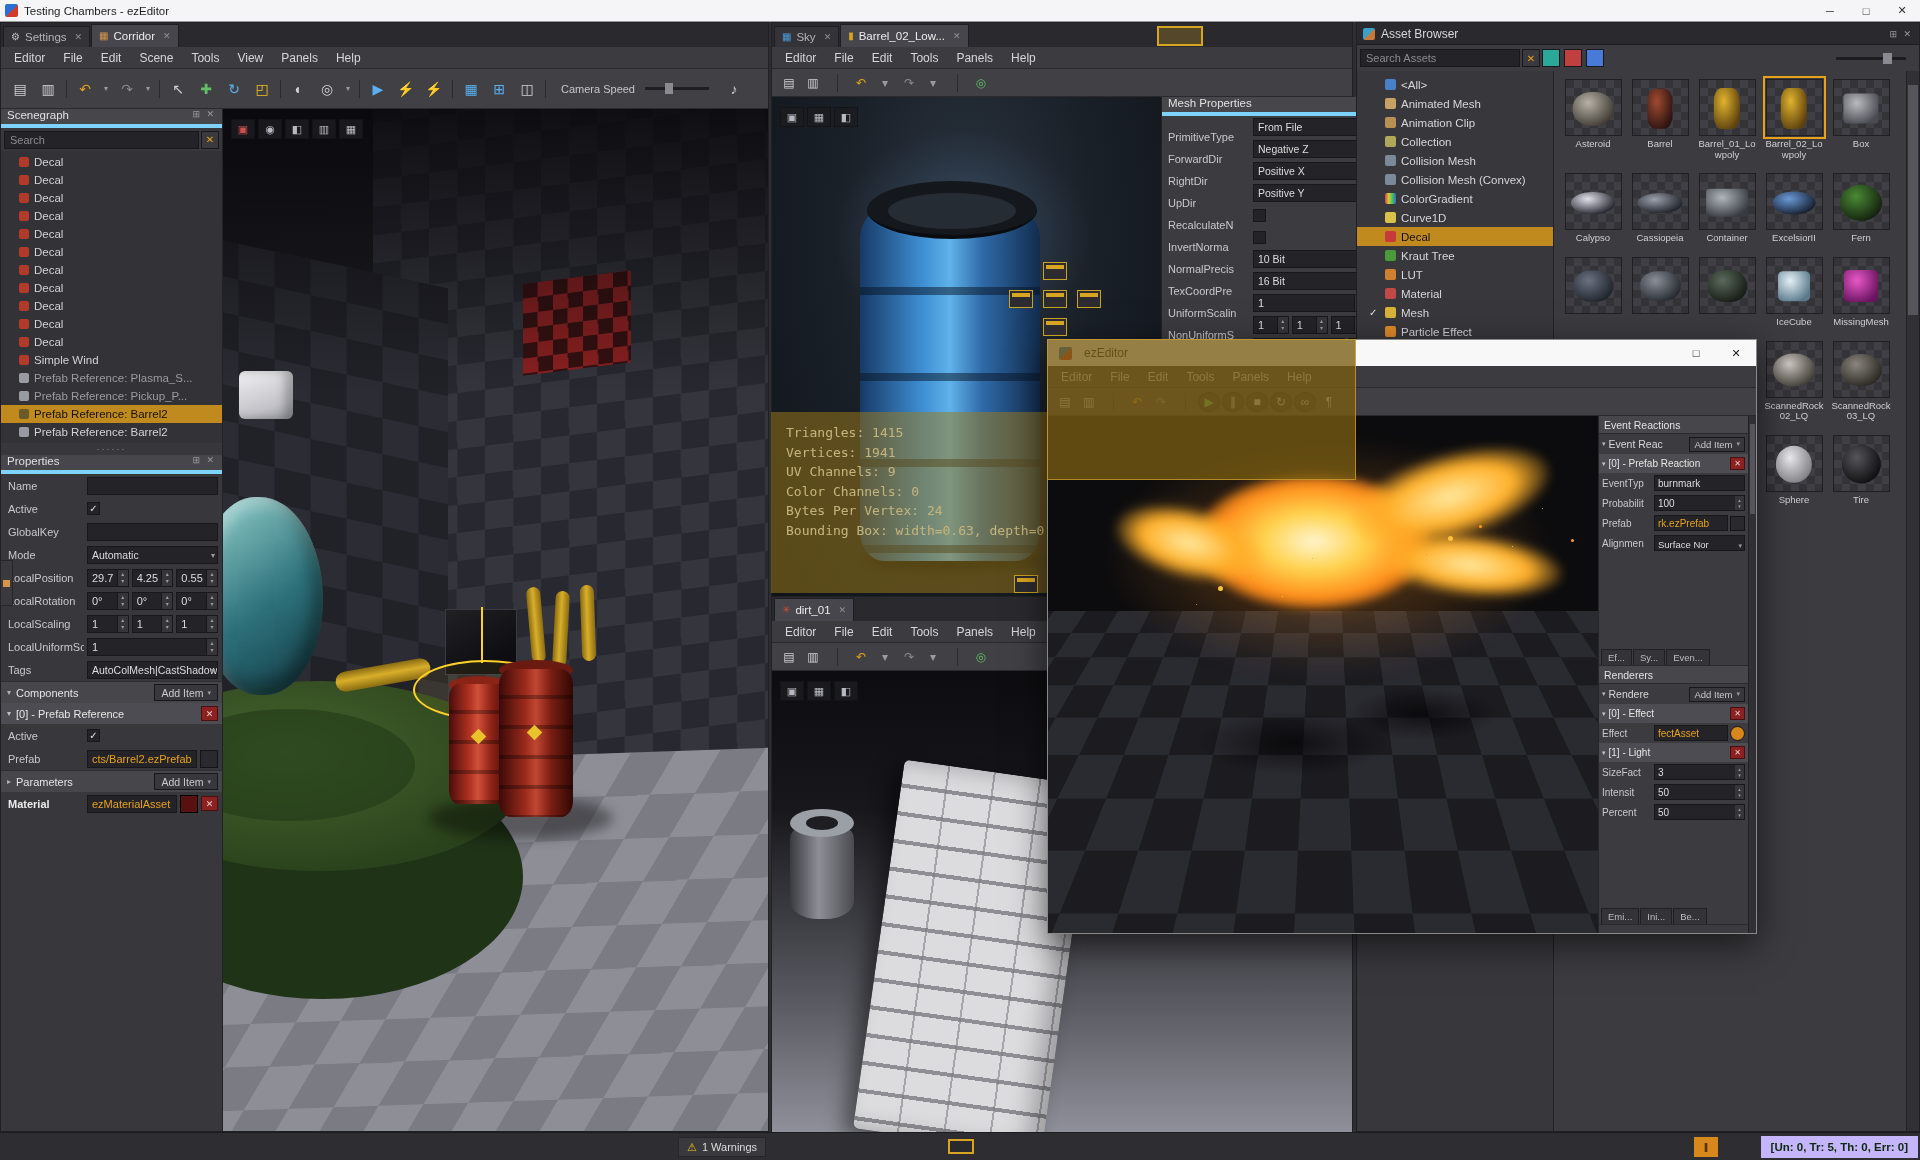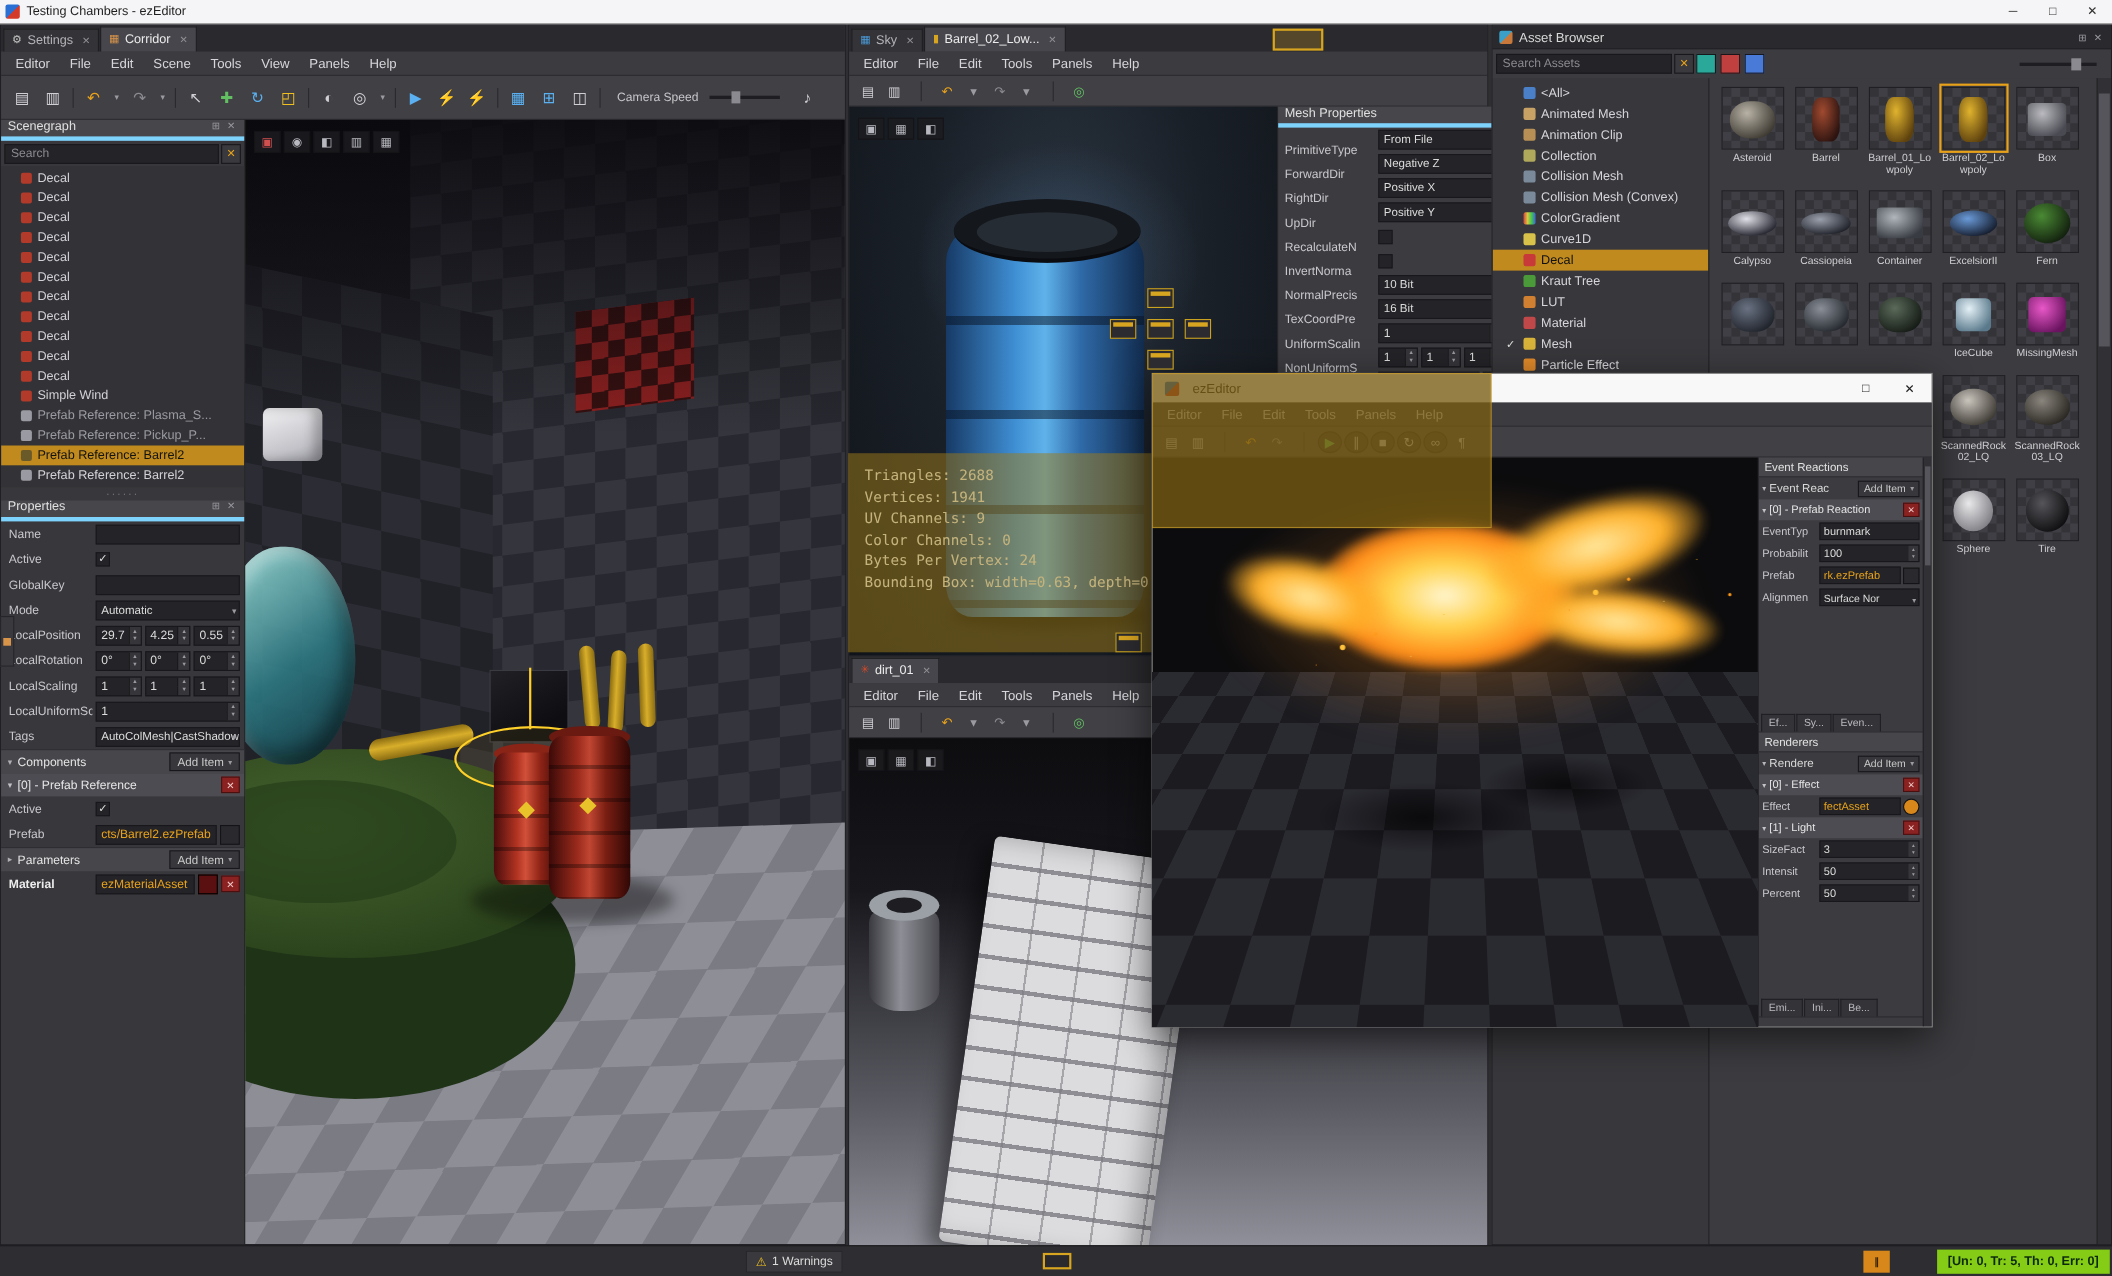--- a/index.html
+++ b/index.html
@@ -219,21 +219,21 @@
   .tab-ghost{position:absolute;left:1157px;top:26px;width:46px;height:20px;border:2px solid #d8a520;background:rgba(216,165,32,.25);z-index:40;}
   .side-tab{position:absolute;left:0;top:560px;width:13px;height:46px;background:#3a3a3e;border:1px solid #26262a;z-index:7;display:flex;align-items:center;justify-content:center;}
   .side-tab i{width:7px;height:7px;background:#d8954a;display:block;}
 
   
   #statusbar{position:absolute;left:0;top:1132px;width:1920px;height:28px;background:#2e2e32;border-top:1px solid #1c1c20;z-index:45;}
   .warn-btn{position:absolute;left:678px;top:4px;height:20px;background:#3a3a3e;border:1px solid #26262a;color:#dcdcdc;font-size:11px;display:flex;align-items:center;gap:5px;padding:0 8px;}
   .warn-icon{color:#f0c020;font-size:11px;}
   .dock-mini{position:absolute;left:948px;top:6px;width:26px;height:15px;background:#2a2a2e;border:2px solid #d8a520;}
   .pause-btn{position:absolute;left:1694px;top:4px;width:24px;height:20px;background:#d8871a;color:#3a2400;display:flex;align-items:center;justify-content:center;font-size:9px;font-weight:bold;}
-  .stats-green{position:absolute;right:2px;top:3px;height:22px;background:#84cc16;color:#0c290c;font-size:11.5px;font-weight:bold;display:flex;align-items:center;padding:0 10px;}
+  .stats-green{position:absolute;right:2px;top:3px;height:22px;background:#c4b5fd;color:#0c290c;font-size:11.5px;font-weight:bold;display:flex;align-items:center;padding:0 10px;}
 </style>
 </head>
 <body>
 
 <div id="app">
 
   <div class="titlebar">
     <span class="app-icon"></span>
     <span>Testing Chambers - ezEditor</span>
     <div class="win-controls">
@@ -552,21 +552,21 @@
           <span class="tbtn green">◎</span>
       </div>
       <div class="mesh-body">
         <div class="mesh-vp">
           <div class="b-glow"></div>
           <div class="b-shadow"></div>
           <div class="b-body"></div>
           <div class="b-lid"></div>
           <div class="b-lidin"></div>
           <div class="mesh-stats">
-            <div class="stat-line">Triangles: 2688</div>
+            <div class="stat-line">Triangles: 1415</div>
               <div class="stat-line">Vertices: 1941</div>
               <div class="stat-line">UV Channels: 9</div>
               <div class="stat-line">Color Channels: 0</div>
               <div class="stat-line">Bytes Per Vertex: 24</div>
               <div class="stat-line">Bounding Box: width=0.63, depth=0</div>
           </div>
           <div class="vp-tools">
             <span class="vpbtn">▣</span>
               <span class="vpbtn">▦</span>
               <span class="vpbtn">◧</span>

